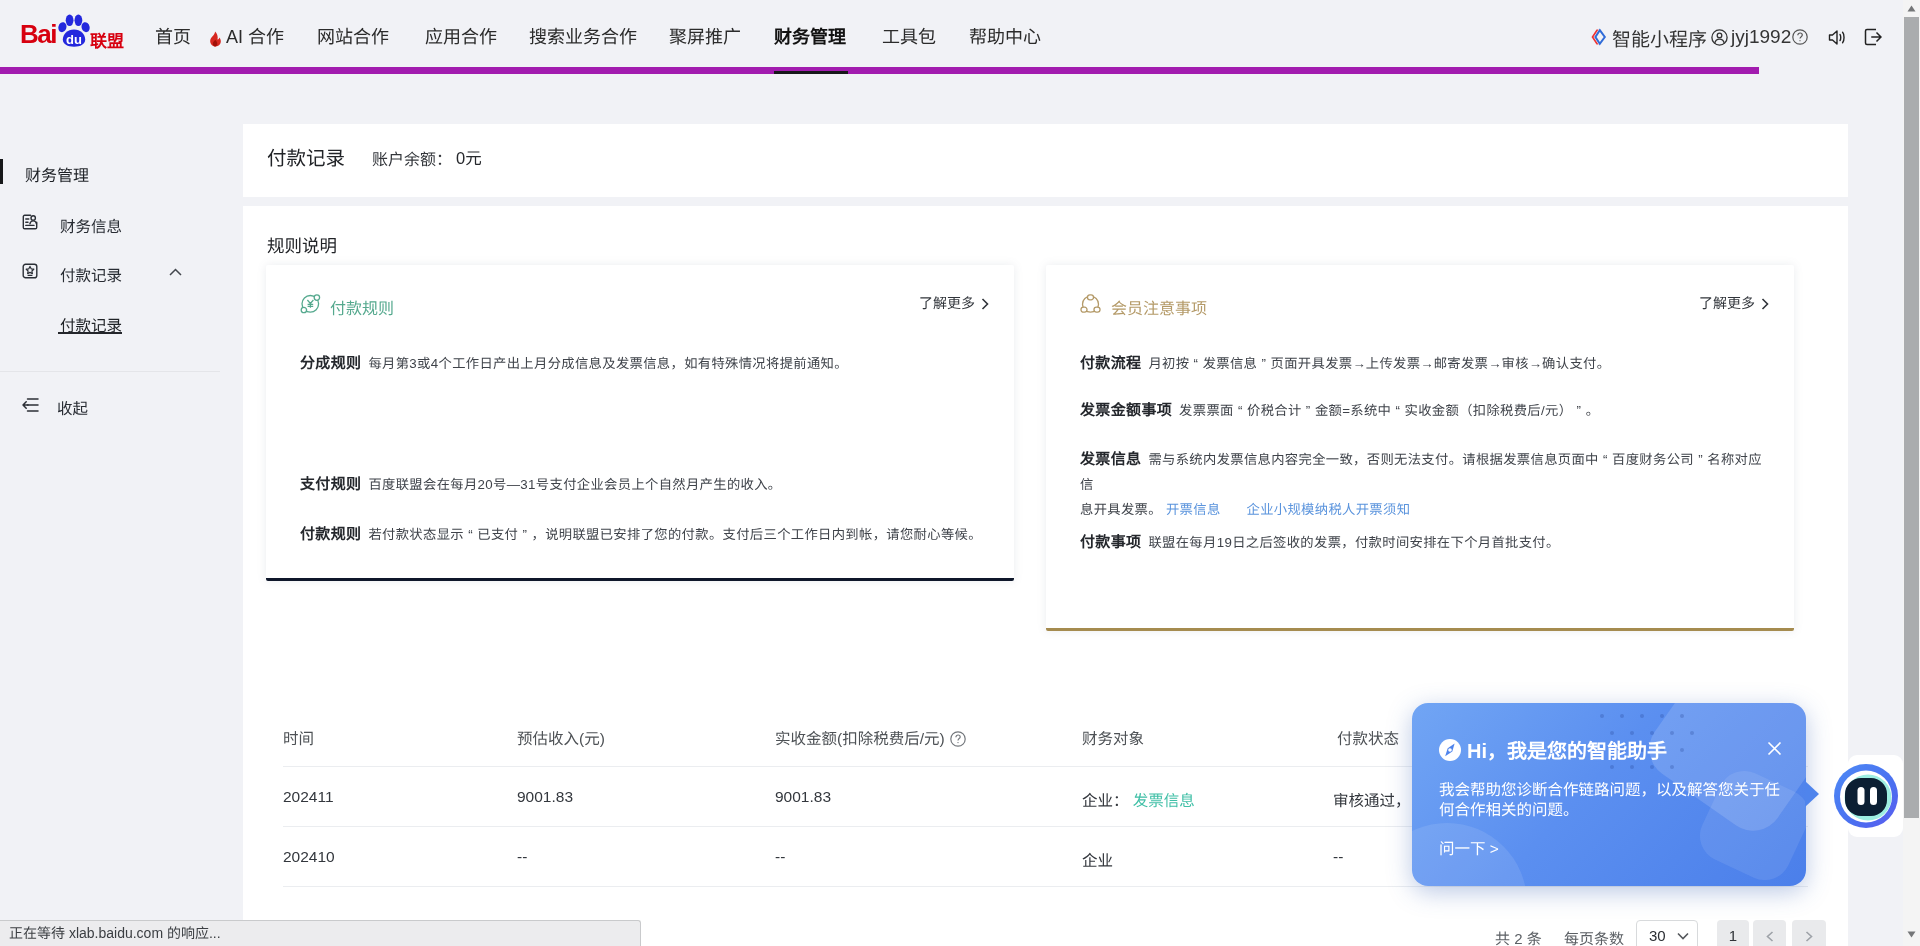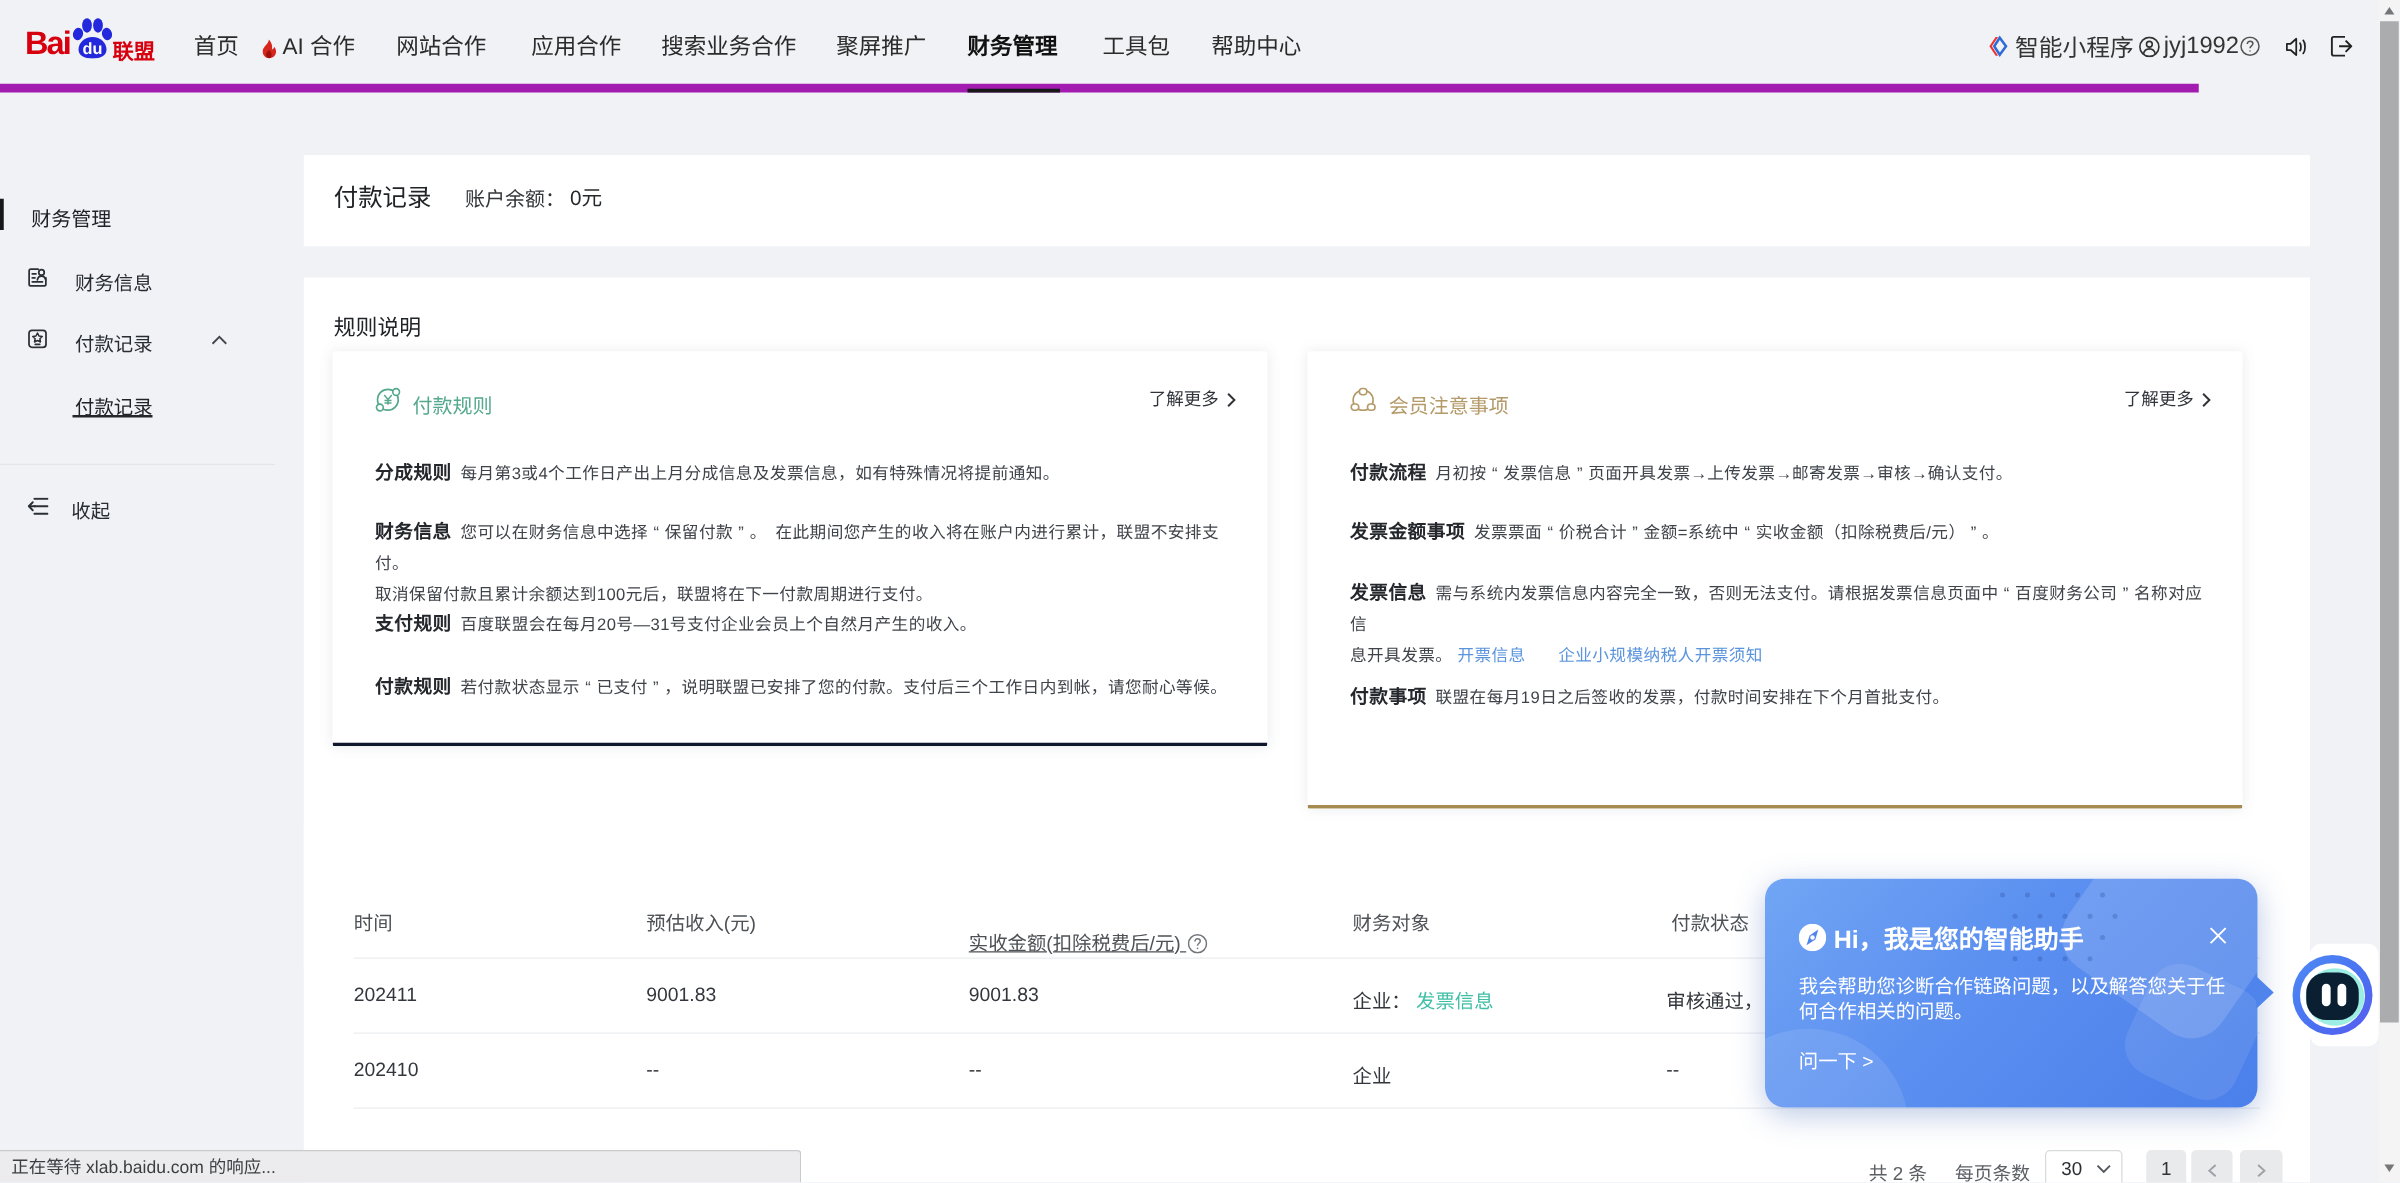--- a/index.html
+++ b/index.html
@@ -15,21 +15,21 @@
 .hicon { position:absolute; top:0; height:74px; display:flex; align-items:center; }
 .hlabel { font-size:19px; color:#343434; }
 
 
 #sidebar { position:absolute; left:0; top:74px; width:243px; height:872px; }
 .sideitem { position:absolute; font-size:15.5px; color:#282c33; white-space:nowrap; }
 
 
 .panel { position:absolute; left:243px; width:1605px; background:#fff; }
 #panel1 { top:124px; height:73px; }
-#panel2 { top:222px; height:552px; }
+#panel2 { top:206px; height:552px; }
 #panel3 { top:664px; height:282px; }
 
 
 .card { position:absolute; top:59px; background:#fff; box-shadow:0 0 10px rgba(100,110,130,.13); border-radius:2px; }
 #card1 { left:23px; width:748px; height:316px; border-bottom:3px solid #0f172a; }
 #card2 { left:803px; width:748px; height:366px; border-bottom:3px solid #a58b4f; }
 .cardrow { position:absolute; left:34px; right:24px; font-size:13.3px; color:#3f434a; line-height:25px; letter-spacing:0.35px; }
 .cardrow b { color:#24272c; font-weight:bold; font-size:15px; margin-right:7px; }
 .q { display:inline-block; width:1em; text-align:center; }
 .cardtitle { position:absolute; font-size:16px; }
@@ -162,21 +162,20 @@
       <circle cx="10.3" cy="10.8" r="8.3"></circle>
       <circle cx="16.9" cy="4.6" r="2.7" fill="#fff"></circle>
         <circle cx="3.9" cy="17" r="2.7" fill="#fff"></circle>
       <path d="M7.4 7 L10.4 10.5 L13.4 7 M10.4 10.5 L10.4 14.8 M7.6 11.4 L13.2 11.4 M7.6 13.3 L13.2 13.3" stroke-width="1.2"></path>
     </svg>
     <div class="cardtitle" style="left:64px; top:30px; color:#55a98e;">付款规则</div>
     <div class="more" style="left:653px; top:27px;">了解更多<svg width="8" height="12" viewBox="0 0 8 12" fill="none" stroke="#30343a" stroke-width="1.6">
           <path d="M1.5 1 L6.5 6 L1.5 11"></path>
         </svg></div>
     <div class="cardrow" style="top:85px;"><b>分成规则</b>每月第3或4个工作日产出上月分成信息及发票信息，如有特殊情况将提前通知。</div>
-    <div class="cardrow" style="top:132px;"><b>财务信息</b>您可以在财务信息中选择<span class="q">“</span>保留付款<span class="q">”</span>。　在此期间您产生的收入将在账户内进行累计，联盟不安排支付。<br>取消保留付款且累计余额达到100元后，联盟将在下一付款周期进行支付。</div>
     <div class="cardrow" style="top:206px;"><b>支付规则</b>百度联盟会在每月20号—31号支付企业会员上个自然月产生的收入。</div>
     <div class="cardrow" style="top:256px;"><b>付款规则</b>若付款状态显示<span class="q">“</span>已支付<span class="q">”</span>，说明联盟已安排了您的付款。支付后三个工作日内到帐，请您耐心等候。</div>
   </div>
 
   <div class="card" id="card2">
     <svg class="abs" style="left:34px; top:28px;" width="21" height="21" viewBox="0 0 21 21" fill="none" stroke="#b49a68" stroke-width="1.3">
       <circle cx="10.5" cy="11.2" r="8"></circle>
       <rect x="7.5" y="1.8" width="6" height="5" rx="2.4" fill="#fff"></rect>
       <rect x="1" y="14.2" width="6" height="5" rx="2.4" fill="#fff"></rect>
       <rect x="14" y="14.2" width="6" height="5" rx="2.4" fill="#fff"></rect>
@@ -187,21 +186,21 @@
         </svg></div>
     <div class="cardrow" style="top:85px;"><b>付款流程</b>月初按<span class="q">“</span>发票信息<span class="q">”</span>页面开具发票<span class="q">→</span>上传发票<span class="q">→</span>邮寄发票<span class="q">→</span>审核<span class="q">→</span>确认支付。</div>
     <div class="cardrow" style="top:132px;"><b>发票金额事项</b>发票票面<span class="q">“</span>价税合计<span class="q">”</span>金额=系统中<span class="q">“</span>实收金额（扣除税费后/元）<span class="q">”</span>。</div>
     <div class="cardrow" style="top:181px;"><b>发票信息</b>需与系统内发票信息内容完全一致，否则无法支付。请根据发票信息页面中<span class="q">“</span>百度财务公司<span class="q">”</span>名称对应信<br>息开具发票。 <span style="color:#5b94dd;">开票信息</span><span style="display:inline-block;width:26px;"></span><span style="color:#5b94dd;">企业小规模纳税人开票须知</span></div>
     <div class="cardrow" style="top:264px;"><b>付款事项</b>联盟在每月19日之后签收的发票，付款时间安排在下个月首批支付。</div>
   </div>
 </div>
 <div class="panel" id="panel3">
   <div class="th" style="left:40px; top:62px;">时间</div>
   <div class="th" style="left:274px; top:62px;">预估收入(元)</div>
-  <div class="th" style="left:532px; top:78px;text-decoration:underline;">实收金额(扣除税费后/元)
+  <div class="th" style="left:532px; top:62px;">实收金额(扣除税费后/元)
     <svg style="vertical-align:-3px; margin-left:1px;" width="16" height="16" viewBox="0 0 16 16" fill="none" stroke="#73777c" stroke-width="1.2">
         <circle cx="8" cy="8" r="7.2"></circle>
         <path d="M5.9 6.2 C 5.9 4.9 6.9 4 8.1 4 C 9.3 4 10.2 4.9 10.2 6 C 10.2 7.6 8 7.6 8 9.5"></path>
         <circle cx="8" cy="11.6" r="0.7" fill="#73777c" stroke="none"></circle>
       </svg>
   </div>
   <div class="th" style="left:839px; top:62px;">财务对象</div>
   <div class="th" style="left:1094px; top:62px;">付款状态</div>
   <div class="tline" style="top:102px;"></div>
 

